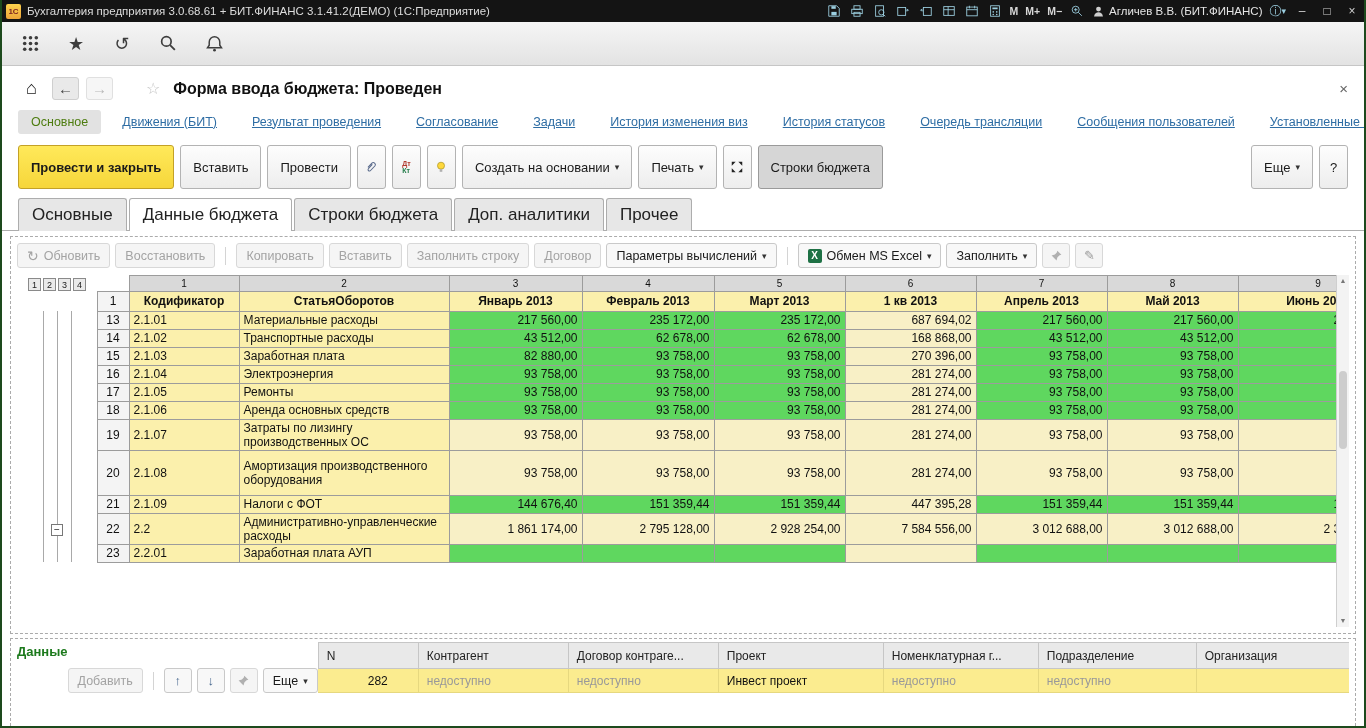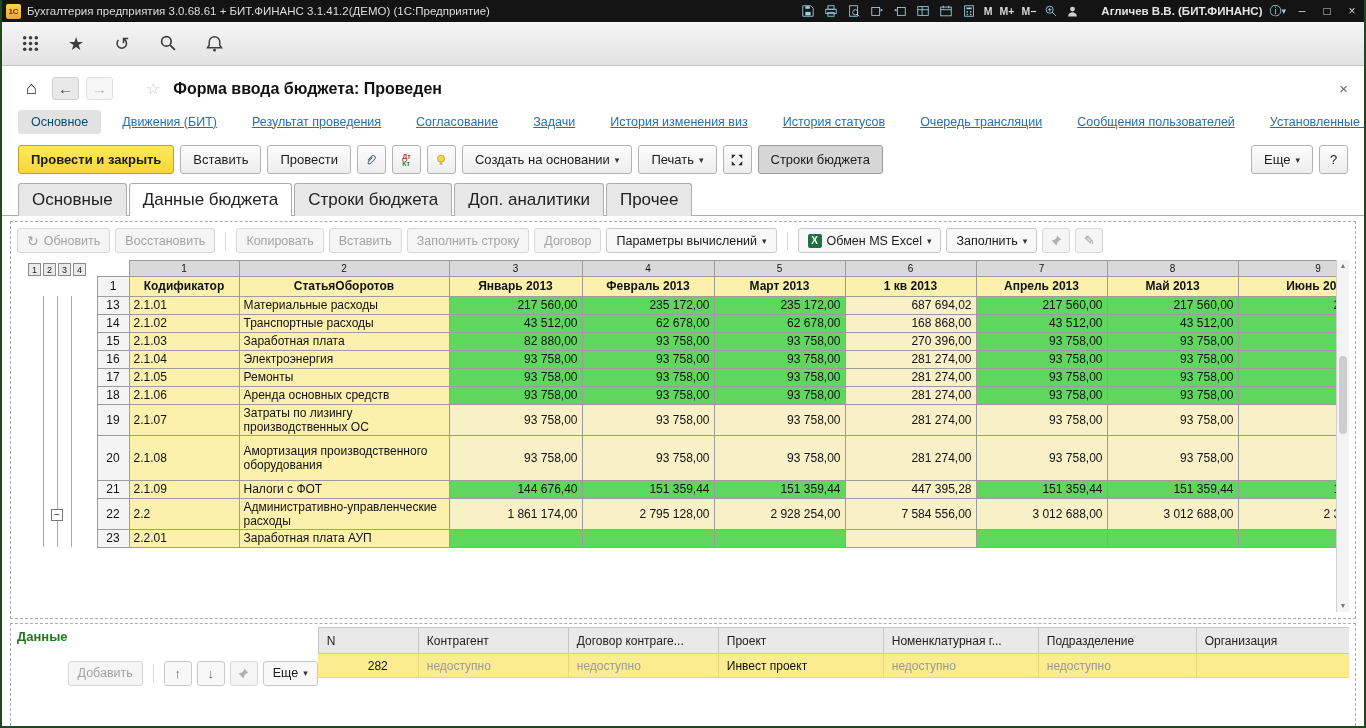--- a/index.html
+++ b/index.html
@@ -8,21 +8,21 @@
   .window { width:1366px; height:728px; display:flex; flex-direction:column; border:2px solid #1d4a1d; border-top:none; background:#fff; }
 
   
   .titlebar { flex:0 0 22px; background:#141414; color:#ddd; display:flex; align-items:center; justify-content:space-between; padding:0 3px 0 4px; font-size:11.5px; }
   .tb-left { display:flex; align-items:center; gap:6px; min-width:0; white-space:nowrap; }
   .app-logo { width:15px; height:15px; background:linear-gradient(#ffd34d,#eda43a); color:#7a1f1f; font-size:8px; font-weight:bold; display:inline-flex; align-items:center; justify-content:center; border-radius:2px; }
   .tb-right { display:flex; align-items:center; gap:7px; }
   .tbi { width:16px; height:16px; display:inline-flex; align-items:center; justify-content:center; }
   .tbi svg { width:14px; height:14px; }
   .tbm { color:#d8d8d8; font-size:10.5px; font-weight:bold; }
-  .tb-user { display:flex; align-items:center; gap:22px; color:#e4e4e4; white-space:nowrap;font-weight:bold; }
+  .tb-user { display:flex; align-items:center; gap:4px; color:#e4e4e4; white-space:nowrap; }
   .tb-info { color:#9ccfe0; font-size:12px; display:flex; align-items:center; }
   .wc { width:18px; text-align:center; color:#cfcfcf; font-size:12px; }
 
   
   .quickbar { flex:0 0 44px; background:linear-gradient(#f5f5f5,#e3e3e3); border-bottom:1px solid #c6c6c6; display:flex; align-items:center; gap:22px; padding:0 16px; }
   .qb-btn { width:24px; height:24px; display:flex; align-items:center; justify-content:center; color:#3d3d3d; font-size:18px; }
   .qb-btn svg { width:19px; height:19px; }
 
   .page { flex:1; display:flex; flex-direction:column; background:#fff; overflow:hidden; }
 
@@ -31,26 +31,26 @@
   .ph-btn { width:27px; height:23px; display:flex; align-items:center; justify-content:center; border-radius:3px; font-size:15px; }
   .home { font-size:18px; color:#222; }
   .back { background:#e9e9e9; border:1px solid #cfcfcf; color:#444; }
   .fwd { background:#f6f6f6; border:1px solid #e0e0e0; color:#b8b8b8; }
   .ph-star { color:#c4c4c4; font-size:16px; margin-left:26px; }
   .page-title { font-size:16px; font-weight:bold; color:#111; margin-left:6px; white-space:nowrap; }
   .ph-close { margin-left:auto; color:#666; font-size:15px; }
 
   
   .nav-tabs { display:flex; align-items:center; gap:21px; padding:2px 16px 0; height:31px; white-space:nowrap; overflow:hidden; }
-  .nav-active { background:#e2e2e2; padding:5px 13px; border-radius:3px; font-size:12.5px; color:#0c4a6e; }
+  .nav-active { background:#e2e2e2; padding:5px 13px; border-radius:3px; font-size:12.5px; color:#4d7c0f; }
   .nav-link { color:#2e6da4; text-decoration:underline; font-size:12.5px; }
 
   
   .action-bar { display:flex; align-items:center; gap:6px; padding:9px 16px 8px; }
-  .btn { display:inline-flex; align-items:center; gap:5px; height:29px; padding:0 12px; background:linear-gradient(#fdfdfd,#ededed); border:1px solid #b3b3b3; border-radius:3px; font-size:13px; color:#1a1a1a; white-space:nowrap; }
+  .btn { display:inline-flex; align-items:center; gap:5px; height:44px; padding:0 12px; background:linear-gradient(#fdfdfd,#ededed); border:1px solid #b3b3b3; border-radius:3px; font-size:13px; color:#1a1a1a; white-space:nowrap; }
   .btn-primary { background:linear-gradient(#ffe95a,#f6d63a); border-color:#c3a127; font-weight:bold; }
   .btn-icon { width:29px; padding:0; justify-content:center; }
   .btn-pressed { background:#d6d6d6; border-color:#9a9a9a; }
   .caret { font-size:9px; color:#333; }
   .ab-right { margin-left:auto; display:flex; gap:6px; }
   .dtkt { font-size:7px; line-height:7px; font-weight:bold; text-align:left; }
   .dtkt .dt { color:#b23a2e; } .dtkt .kt { color:#1f7a46; }
 
   
   .sub-tabs { display:flex; gap:2px; padding:0 16px; border-bottom:1px solid #adadad; }

